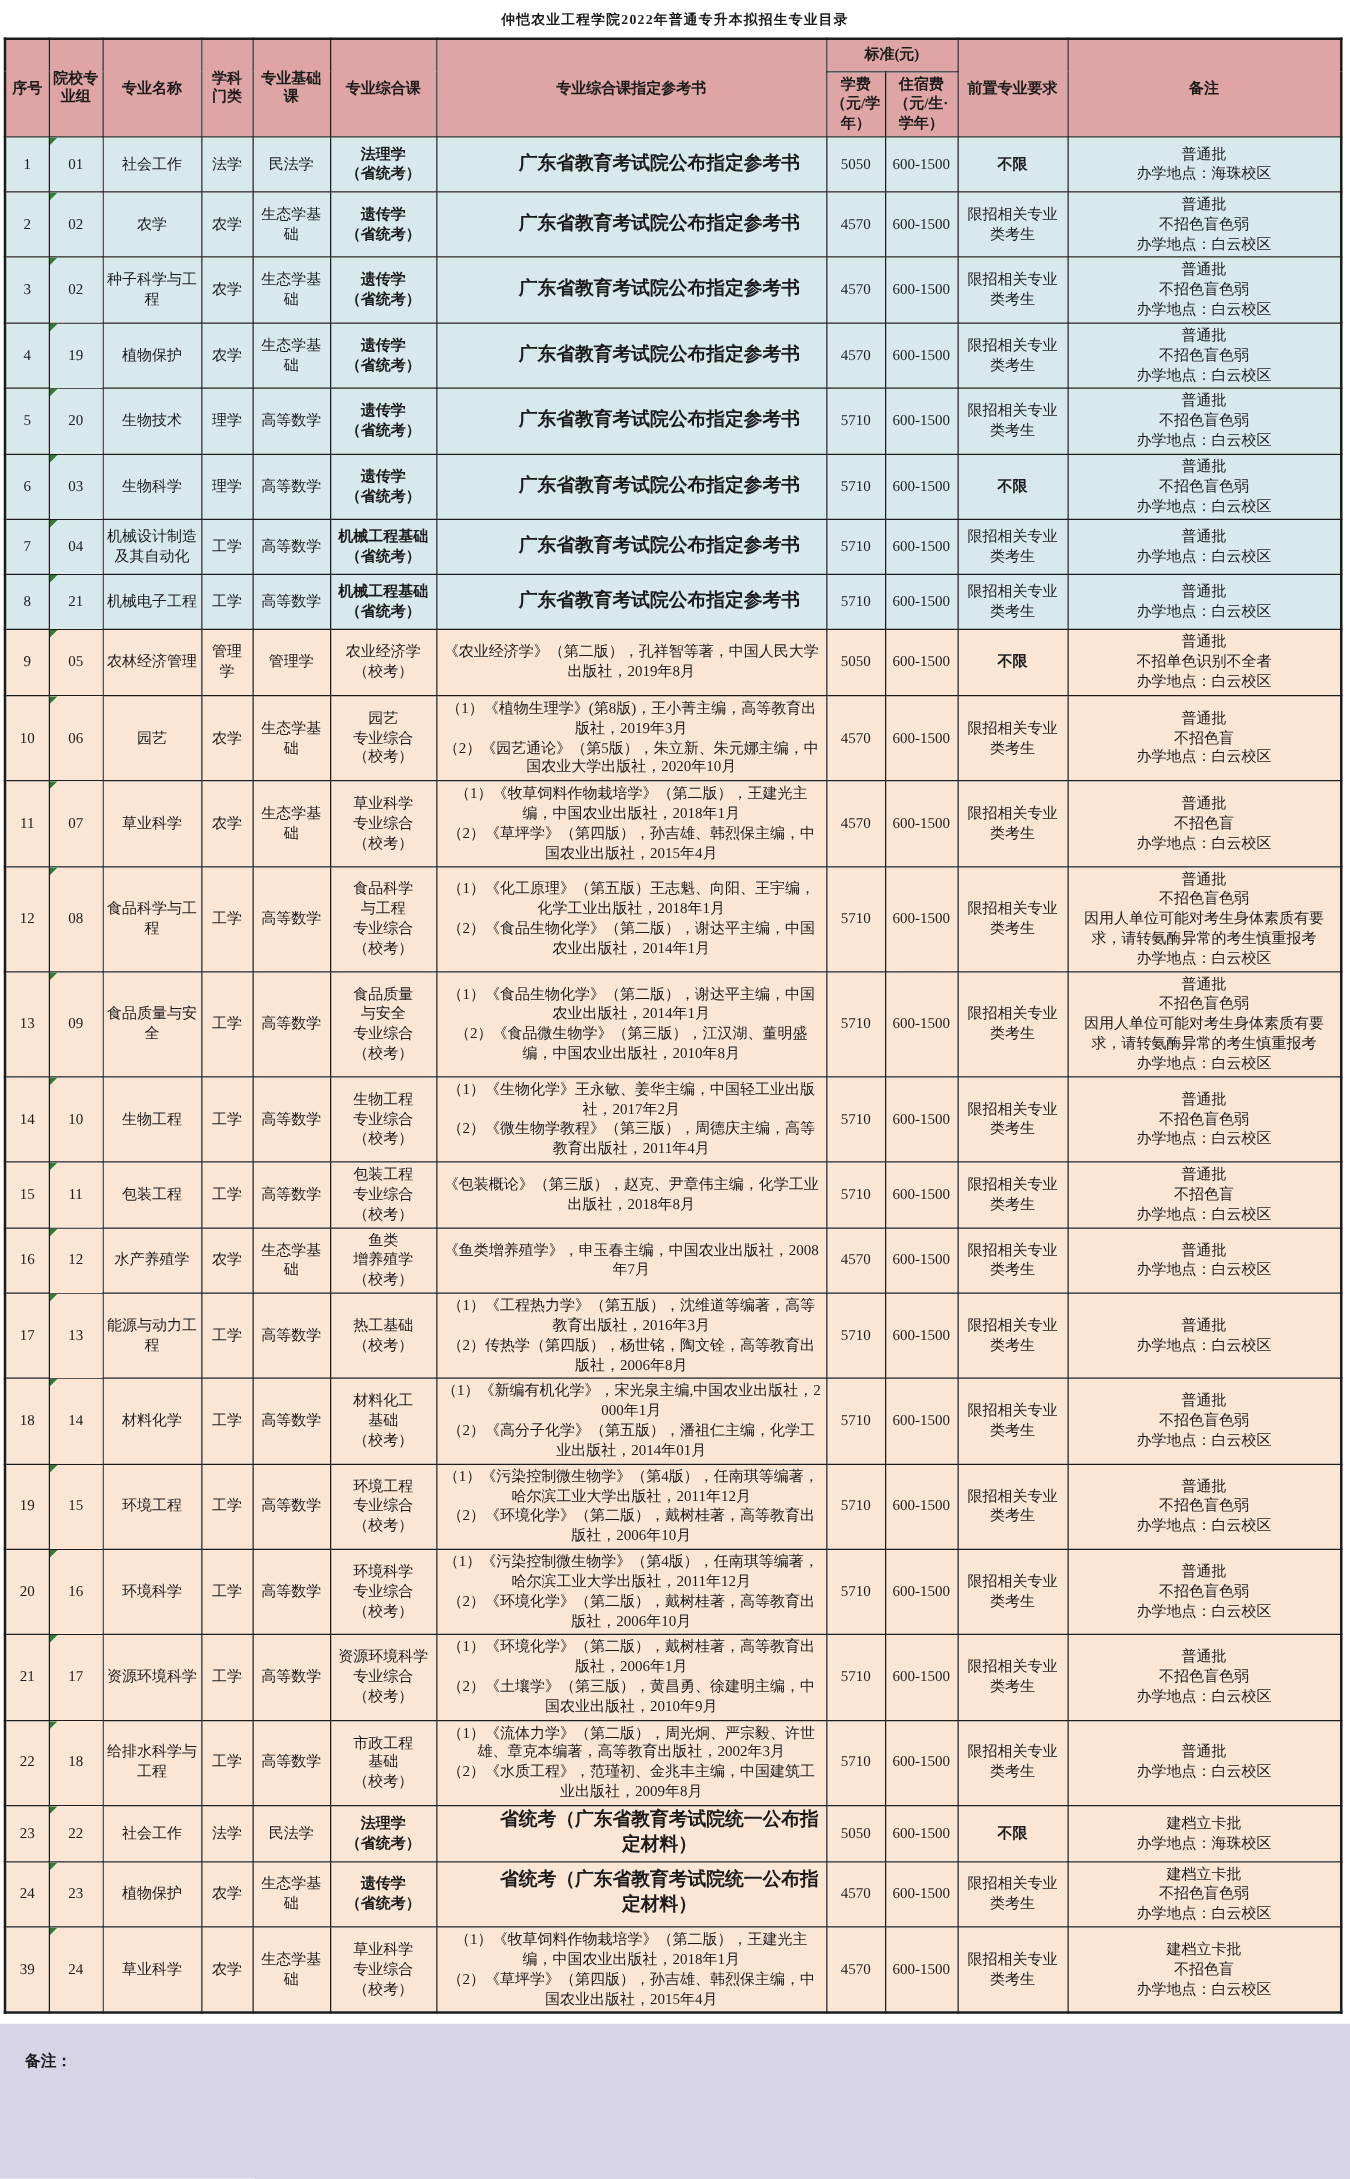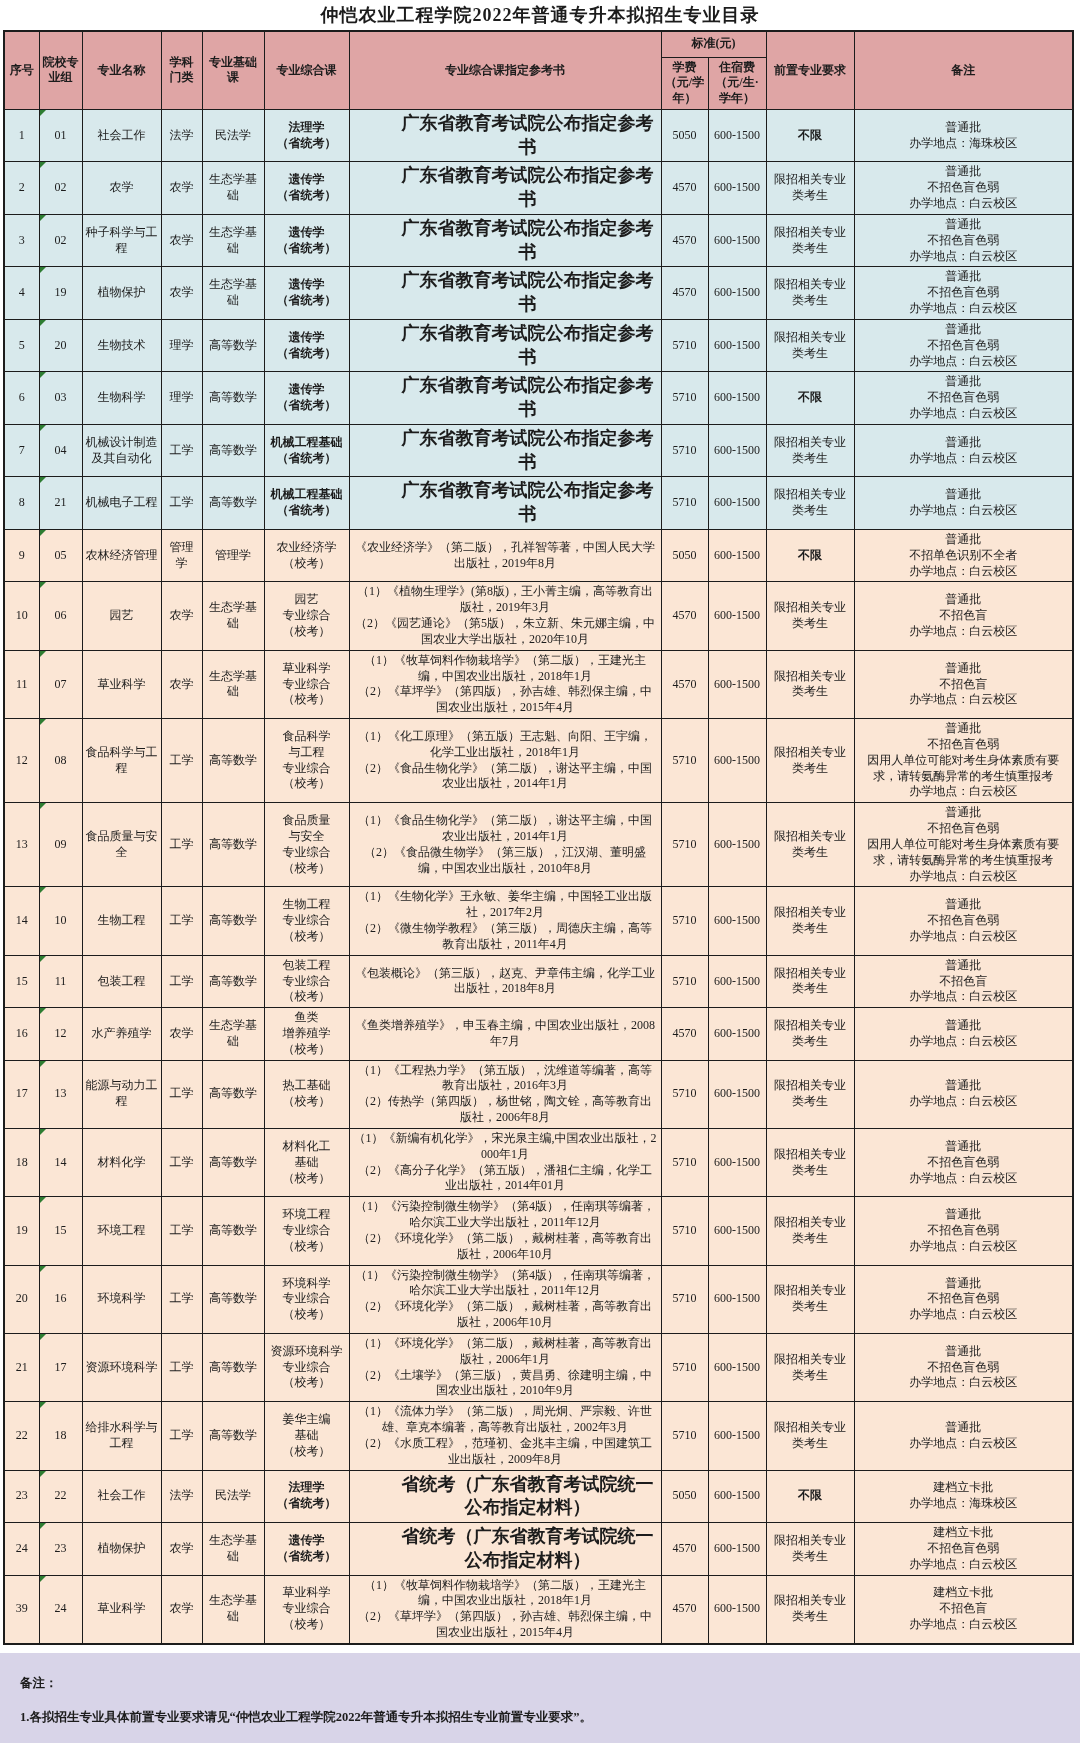--- a/index.html
+++ b/index.html
@@ -13,21 +13,21 @@
   }
   *{box-sizing:border-box;}
   html,body{margin:0;padding:0;}
   body{
     width:1080px;background:#ffffff;color:var(--ink);
     font-family:"Liberation Serif","DejaVu Serif",serif;
   }
   .page{width:1080px;min-height:1743px;display:flex;flex-direction:column;background:#fff;}
   .title{
     height:30px;display:flex;align-items:center;justify-content:center;
-    font-size:18px;font-weight:bold;letter-spacing:1px;
+    font-size:11px;font-weight:bold;letter-spacing:1px;
   }
   table.catalog{
     border-collapse:collapse;table-layout:fixed;
     margin-left:3px;width:1069px;
     border:2px solid var(--border);
   }
   table.catalog th, table.catalog td{
     border:1px solid var(--border);
     padding:2px 3px;
     vertical-align:middle;
@@ -40,21 +40,21 @@
   thead th{background:var(--header-bg);font-weight:bold;}
   thead tr.h1 th{height:26px;}
   thead tr.h2 th{height:52px;}
   tbody tr.theme-blue  td{background:var(--blue-bg);}
   tbody tr.theme-peach td{background:var(--peach-bg);}
   tbody td{height:44px;}
   td.c-comp, td.c-refs, td.c-remark{white-space:pre-line;}
   td.c-refs{text-align:left;padding-left:6px;}
   td.c-remark{text-align:left;padding-left:6px;}
   td.bold{font-weight:bold;}
-  td.c-refs.bold{font-size:18px;padding-left:48px;}
+  td.c-refs.bold{font-size:15px;padding-left:48px;}
   td.c-group{position:relative;}
   .tri{
     position:absolute;top:0;left:0;width:0;height:0;
     border-top:6px solid var(--marker);
     border-right:6px solid transparent;
   }
   .notes{
     flex:1 0 auto;
     background:var(--notes-bg);
     margin-top:8px;
@@ -460,21 +460,21 @@
           <td class="c-remark">普通批
 不招色盲色弱
 办学地点：白云校区</td>
         </tr>
         <tr class="theme-peach">
           <td class="c-no">22</td>
           <td class="c-group"><i class="tri"></i><span>18</span></td>
           <td class="c-major">给排水科学与工程</td>
           <td class="c-disc">工学</td>
           <td class="c-basic">高等数学</td>
-          <td class="c-comp">姜华主编
+          <td class="c-comp">市政工程
 基础
 （校考）</td>
           <td class="c-refs">（1）《流体力学》（第二版），周光炯、严宗毅、许世雄、章克本编著，高等教育出版社，2002年3月
 （2）《水质工程》，范瑾初、金兆丰主编，中国建筑工业出版社，2009年8月</td>
           <td class="c-fee">5710</td>
           <td class="c-acc">600-1500</td>
           <td class="c-pre">限招相关专业类考生</td>
           <td class="c-remark">普通批
 办学地点：白云校区</td>
         </tr>
@@ -525,16 +525,15 @@
           <td class="c-pre">限招相关专业类考生</td>
           <td class="c-remark">建档立卡批
 不招色盲
 办学地点：白云校区</td>
         </tr>
       </tbody>
   </table>
 
   <div class="notes">
     <p>备注：</p>
-    <p>1.各拟招生专业具体前置专业要求请见“仲恺农业工程学院2022年普通专升本拟招生专业前置专业要求”。</p>
   </div>
 
 </div>
 
 </body></html>

